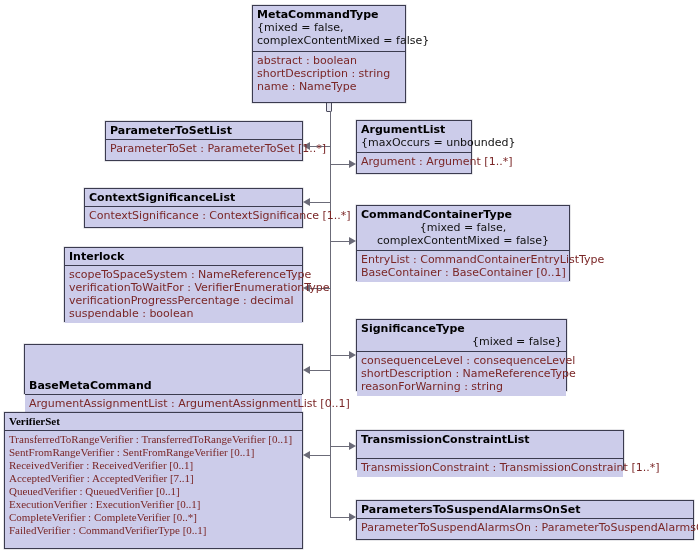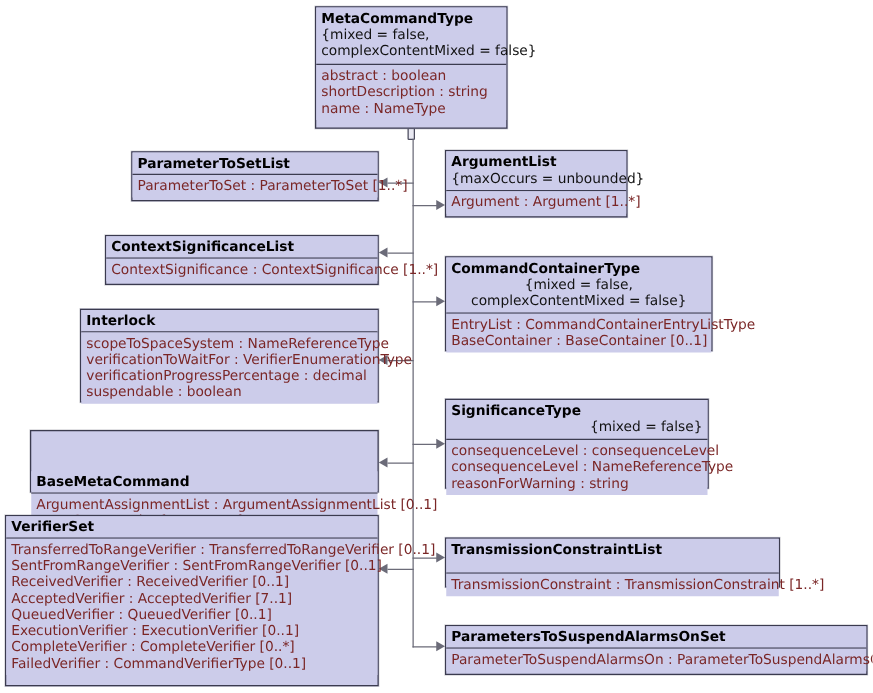--- a/index.html
+++ b/index.html
@@ -138,21 +138,21 @@
 
   <div class="uml-box" style="left:105px; top:121px; width:198px; height:40px;">
     <div class="uml-header" style="height:18px;">
       <div class="uml-title">ParameterToSetList</div>
     </div>
     <div class="uml-attrs">
       <div class="uml-attr">ParameterToSet : ParameterToSet [1..*]</div>
     </div>
   </div>
 
-  <div class="uml-box" style="left:356px; top:120px; width:146px; height:54px;">
+  <div class="uml-box" style="left:356px; top:120px; width:116px; height:54px;">
     <div class="uml-header" style="height:32px;">
       <div class="uml-title">ArgumentList</div>
       <div class="uml-stereo center">{maxOccurs = unbounded}</div>
     </div>
     <div class="uml-attrs">
       <div class="uml-attr">Argument : Argument [1..*]</div>
     </div>
   </div>
 
   <div class="uml-box" style="left:84px; top:188px; width:219px; height:40px;">
@@ -188,36 +188,36 @@
     </div>
   </div>
 
   <div class="uml-box" style="left:356px; top:319px; width:211px; height:72px;">
     <div class="uml-header" style="height:32px;">
       <div class="uml-title">SignificanceType</div>
       <div class="uml-stereo right">{mixed = false}</div>
     </div>
     <div class="uml-attrs">
       <div class="uml-attr">consequenceLevel : consequenceLevel</div>
-      <div class="uml-attr">consequenceLevel : NameReferenceType</div>
+      <div class="uml-attr">shortDescription : NameReferenceType</div>
       <div class="uml-attr">reasonForWarning : string</div>
     </div>
   </div>
 
   <div class="uml-box" style="left:24px; top:344px; width:279px; height:50px;">
     <div class="uml-header" style="height:18px;margin-top:32px;">
       <div class="uml-title">BaseMetaCommand</div>
     </div>
     <div class="uml-attrs">
       <div class="uml-attr">ArgumentAssignmentList : ArgumentAssignmentList [0..1]</div>
       <div class="uml-attr">metaCommandRef : NameReferenceType</div>
     </div>
   </div>
 
-  <div class="uml-box" style="left:4px; top:412px; width:299px; height:137px;">
+  <div class="uml-box" style="left:4px; top:412px; width:299px; height:137px;font-family:Liberation Serif, serif;">
     <div class="uml-header" style="height:18px;">
       <div class="uml-title">VerifierSet</div>
     </div>
     <div class="uml-attrs">
       <div class="uml-attr">TransferredToRangeVerifier : TransferredToRangeVerifier [0..1]</div>
       <div class="uml-attr">SentFromRangeVerifier : SentFromRangeVerifier [0..1]</div>
       <div class="uml-attr">ReceivedVerifier : ReceivedVerifier [0..1]</div>
       <div class="uml-attr">AcceptedVerifier : AcceptedVerifier [7..1]</div>
       <div class="uml-attr">QueuedVerifier : QueuedVerifier [0..1]</div>
       <div class="uml-attr">ExecutionVerifier : ExecutionVerifier [0..1]</div>

